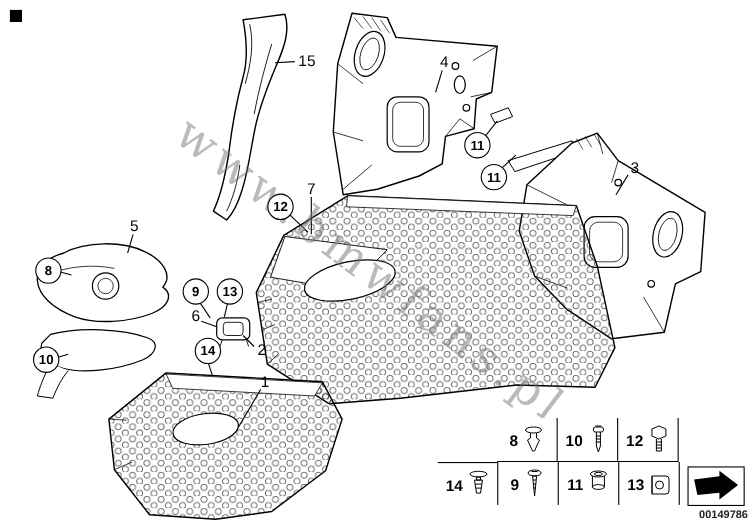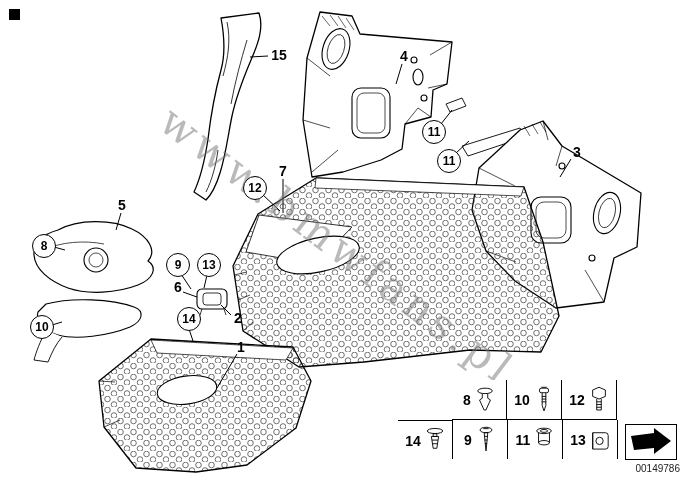--- a/index.html
+++ b/index.html
@@ -13,21 +13,21 @@
     font-family:"DejaVu Serif", serif; font-size:42px; letter-spacing:5px;
     color:#777; opacity:0.5; white-space:nowrap; pointer-events:none; z-index:3;
   }
   svg.art { position:absolute; left:0; top:0; z-index:2; }
   .co-circled {
     position:absolute; width:22px; height:22px; border:1.5px solid #000; border-radius:50%;
     background:#fff; display:flex; align-items:center; justify-content:center;
     font-weight:bold; font-size:12px; z-index:5; cursor:pointer;
   }
   .co-plain {
-    position:absolute; transform:translate(-50%,-50%); font-weight:bold; font-size:14px;
+    position:absolute; transform:translate(-50%,-50%); font-weight:normal; font-size:14px;
     z-index:5; background:transparent; cursor:pointer;
   }
   .legend { position:absolute; left:398px; top:380px; width:284px; height:84px; z-index:6; }
   .legend-row { position:absolute; display:flex; }
   .row1 { left:54px; top:0; border-bottom:1px solid #000; }
   .row2 { left:0; top:40px; }
   .lcell {
     width:54px; height:39px; display:flex; align-items:center; justify-content:center;
     gap:4px; background:#fff; cursor:pointer;
   }
@@ -35,20 +35,21 @@
   .row1 .lcell:last-child, .row2 .lcell:last-child { border-right:1px solid #000; }
   .row2 .lcell:first-child { border-top:1px solid #000; }
   .lnum { font-weight:bold; font-size:14px; }
   .arrowbox {
     position:absolute; left:227px; top:44px; width:50px; height:34px; border:1px solid #000;
     display:flex; align-items:center; justify-content:center; background:#fff;
   }
   .image-number {
     position:absolute; right:6px; bottom:10px; font-size:10px; color:#222; z-index:6;
     font-family:"Liberation Sans", sans-serif;
+    font-weight:bold;
   }
 </style>
 </head>
 <body>
 
 <div class="stage">
 
   <div class="corner-mark"></div>
 
   <svg class="art" width="686" height="484" viewBox="0 0 686 484">

